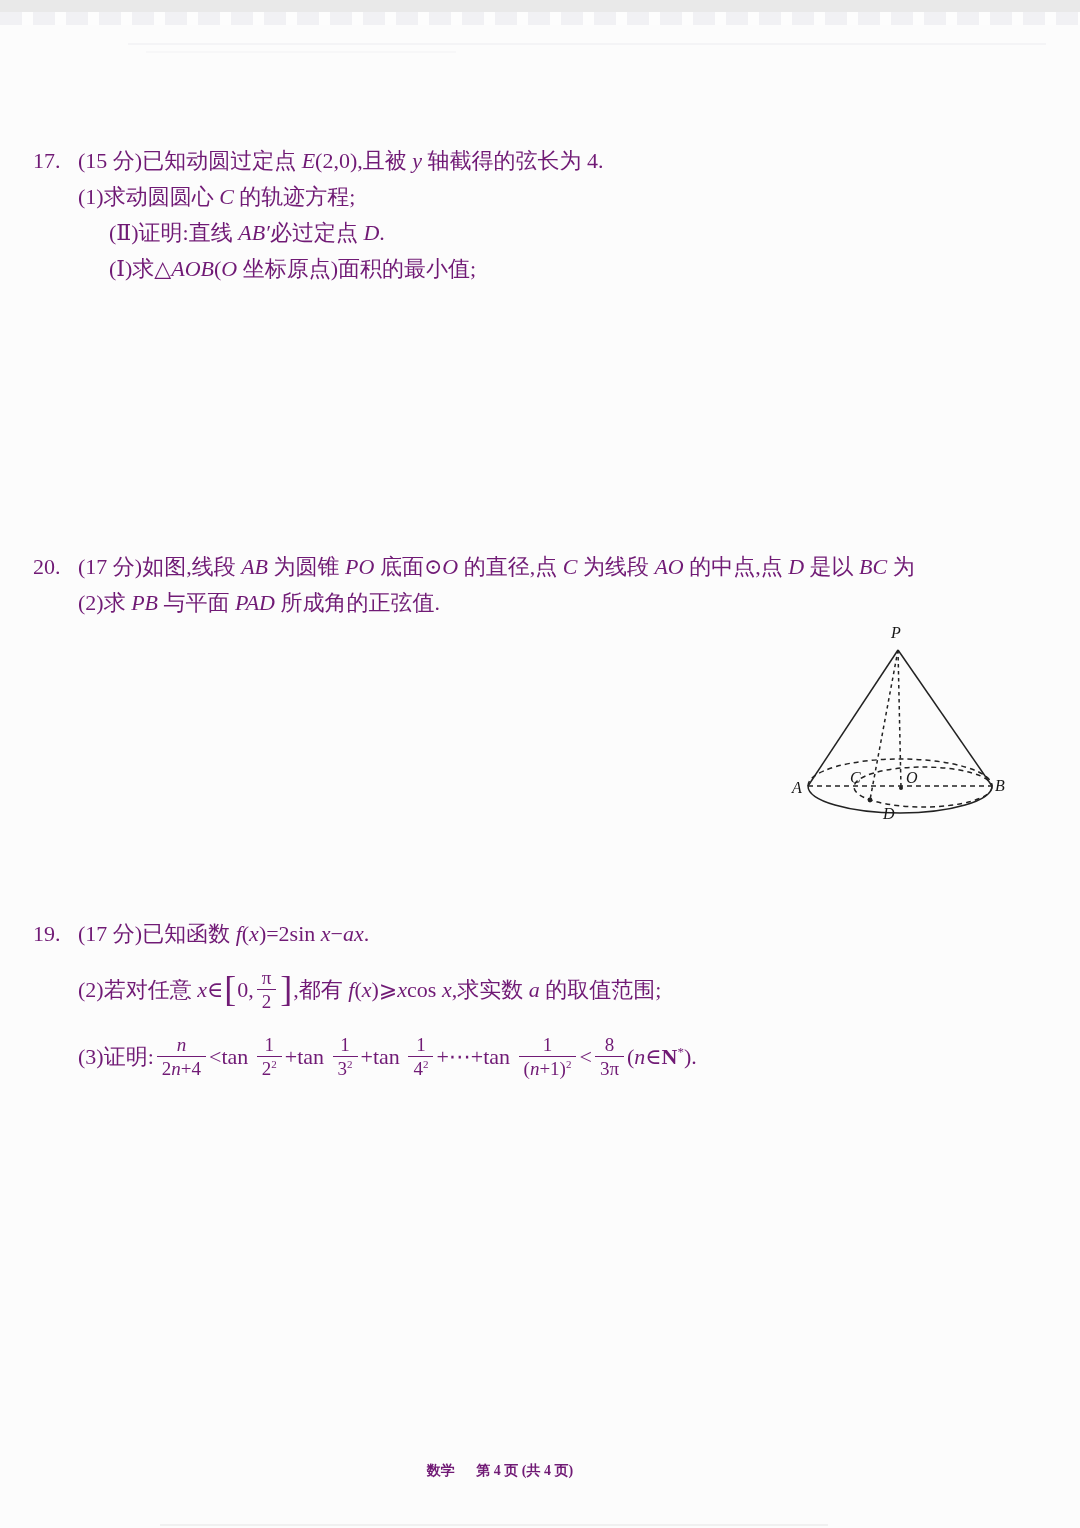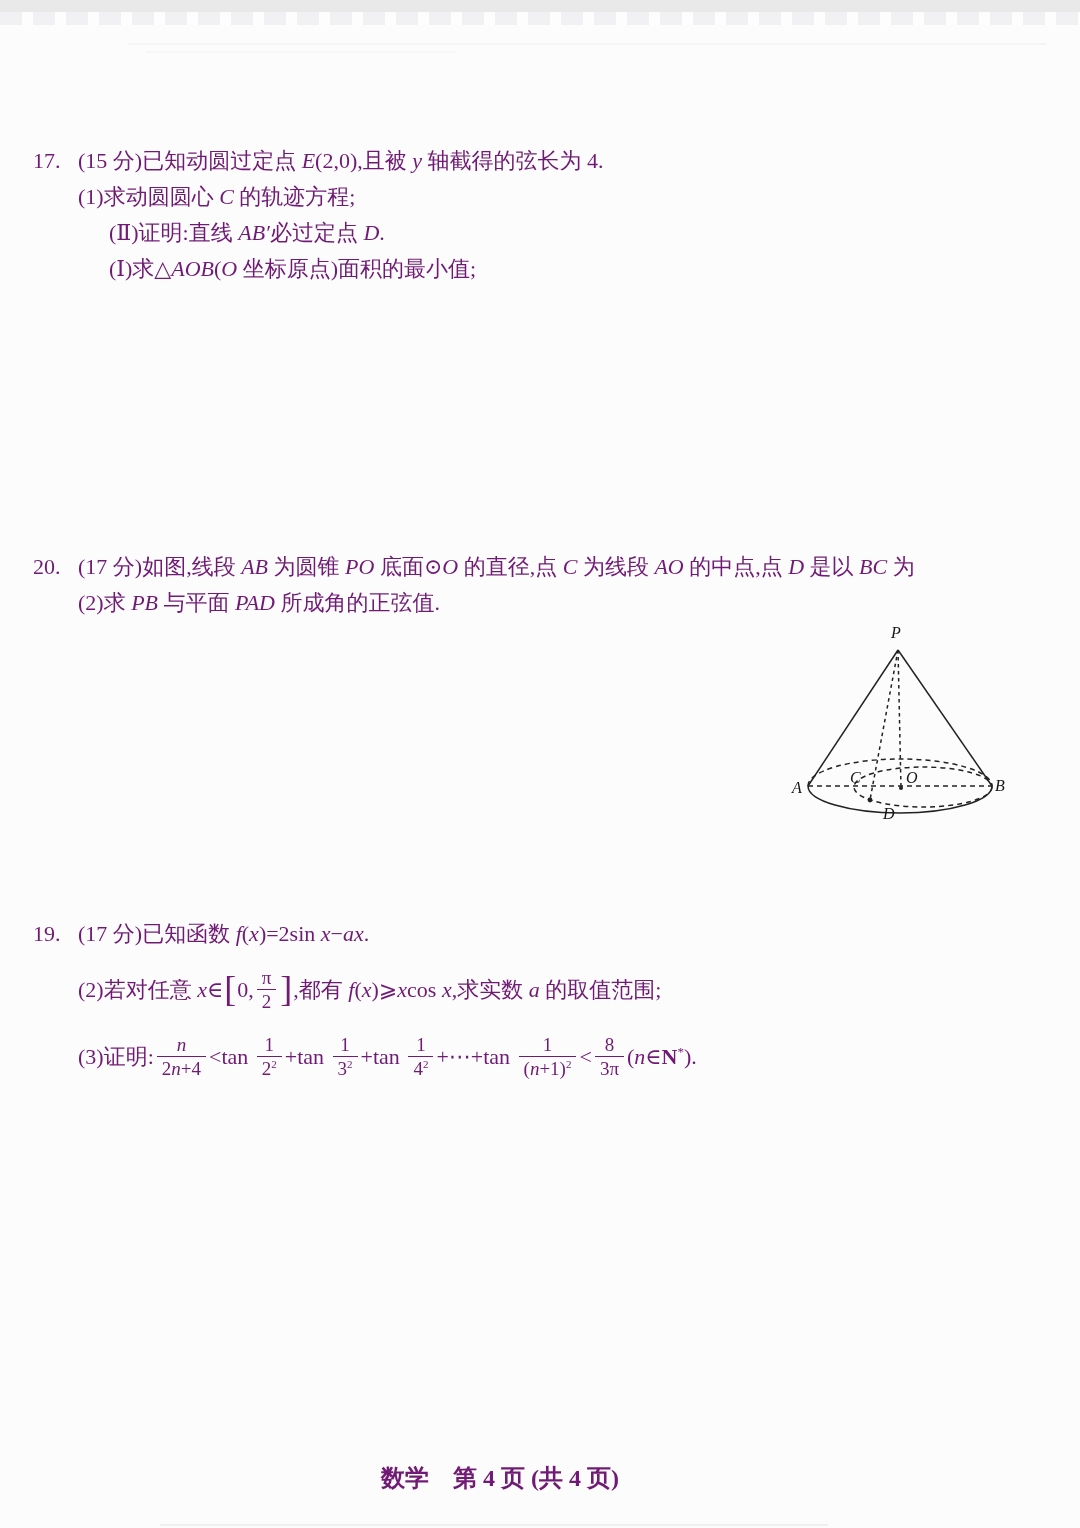--- a/index.html
+++ b/index.html
@@ -37,21 +37,21 @@
   .frac .den{display:block;padding:1px 5px 0;}
   .frac sup{font-size:11px;}
   .bigb{display:inline-block;font-size:36px;vertical-align:middle;
     transform:translateY(-3px);margin:0 1px;}
 
   #cone{position:absolute;left:788px;top:606px;}
   .flabel{font-style:italic;font-size:16px;fill:#161616;
     font-family:"Liberation Serif","DejaVu Serif",serif;}
 
   .footer{position:absolute;top:1450px;left:0;right:80px;text-align:center;
-    font-size:24px;font-weight:700;}
+    font-size:14px;font-weight:700;}
   .footer .gap{margin-left:18px;}
 </style>
 </head>
 <body>
 
 <div class="page">
   <div class="top-strip"></div>
   <div class="fline f1"></div>
   <div class="fline f2"></div>
 

